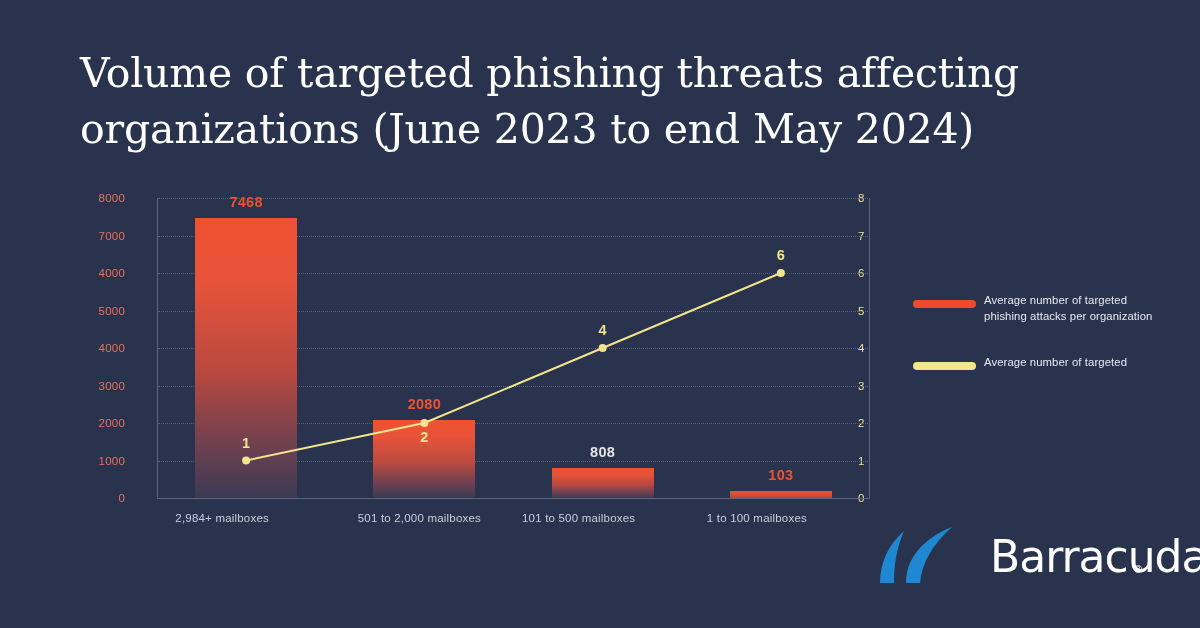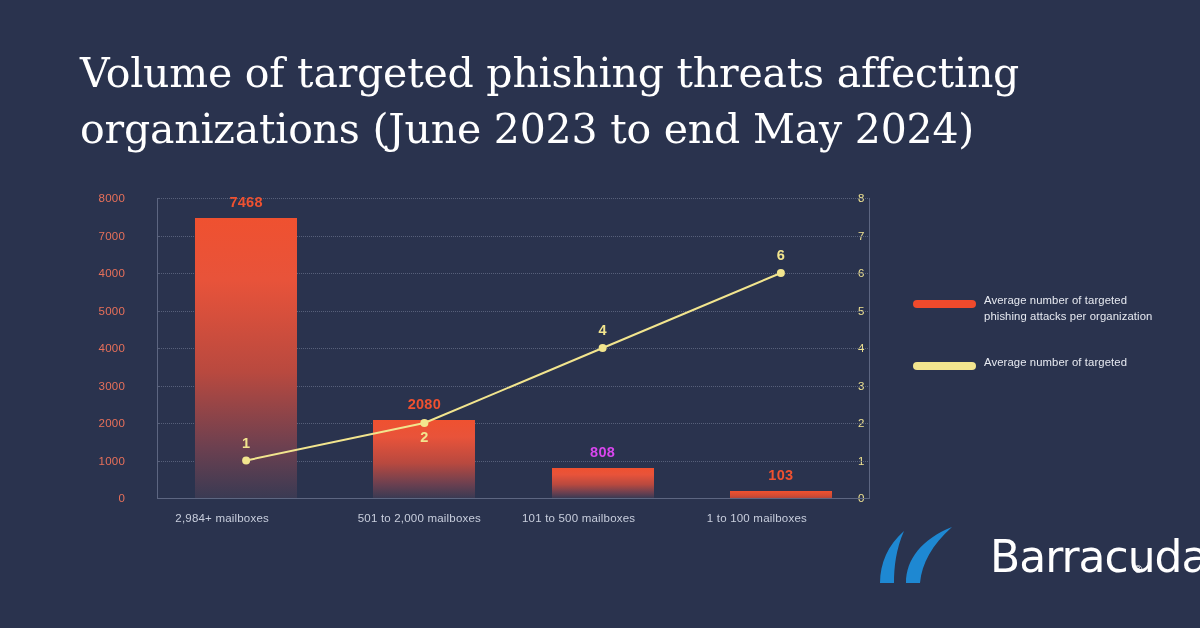--- a/index.html
+++ b/index.html
@@ -258,21 +258,21 @@
         <div class="gridline" style="top: 75px;"></div>
         <div class="gridline" style="top: 37.5px;"></div>
         <div class="gridline" style="top: 0px;"></div>
       </div>
     <div id="bars">
         <div class="bar" style="left: 38.125px; width: 102px; height: 280.05px;"></div>
         <div class="bar-label" style="left: 89.125px; top: -4.05px; color: rgb(239, 81, 48);">7468</div>
         <div class="bar" style="left: 216.375px; width: 102px; height: 78px;"></div>
         <div class="bar-label" style="left: 267.375px; top: 198px; color: rgb(239, 81, 48);">2080</div>
         <div class="bar" style="left: 394.625px; width: 102px; height: 30.3px;"></div>
-        <div class="bar-label" style="left: 445.625px; top: 245.7px; color: #d946ef;">808</div>
+        <div class="bar-label" style="left: 445.625px; top: 245.7px; color: #e5e5e5;">808</div>
         <div class="bar short" style="left: 572.875px; width: 102px; height: 6.7875px;"></div>
         <div class="bar-label" style="left: 623.875px; top: 269.212px; color: rgb(239, 81, 48);">103</div>
       </div>
     <svg id="lineSvg" viewBox="0 0 713 300" preserveAspectRatio="none">
         <polyline points="89.125,262.5 267.375,225 445.625,150 623.875,75" fill="none" stroke="#f2e58e" stroke-width="2" stroke-linejoin="round"></polyline>
         <circle cx="89.125" cy="262.5" r="4" fill="#f2e58e"></circle>
         <circle cx="267.375" cy="225" r="4" fill="#f2e58e"></circle>
         <circle cx="445.625" cy="150" r="4" fill="#f2e58e"></circle>
         <circle cx="623.875" cy="75" r="4" fill="#f2e58e"></circle>
       </svg>

